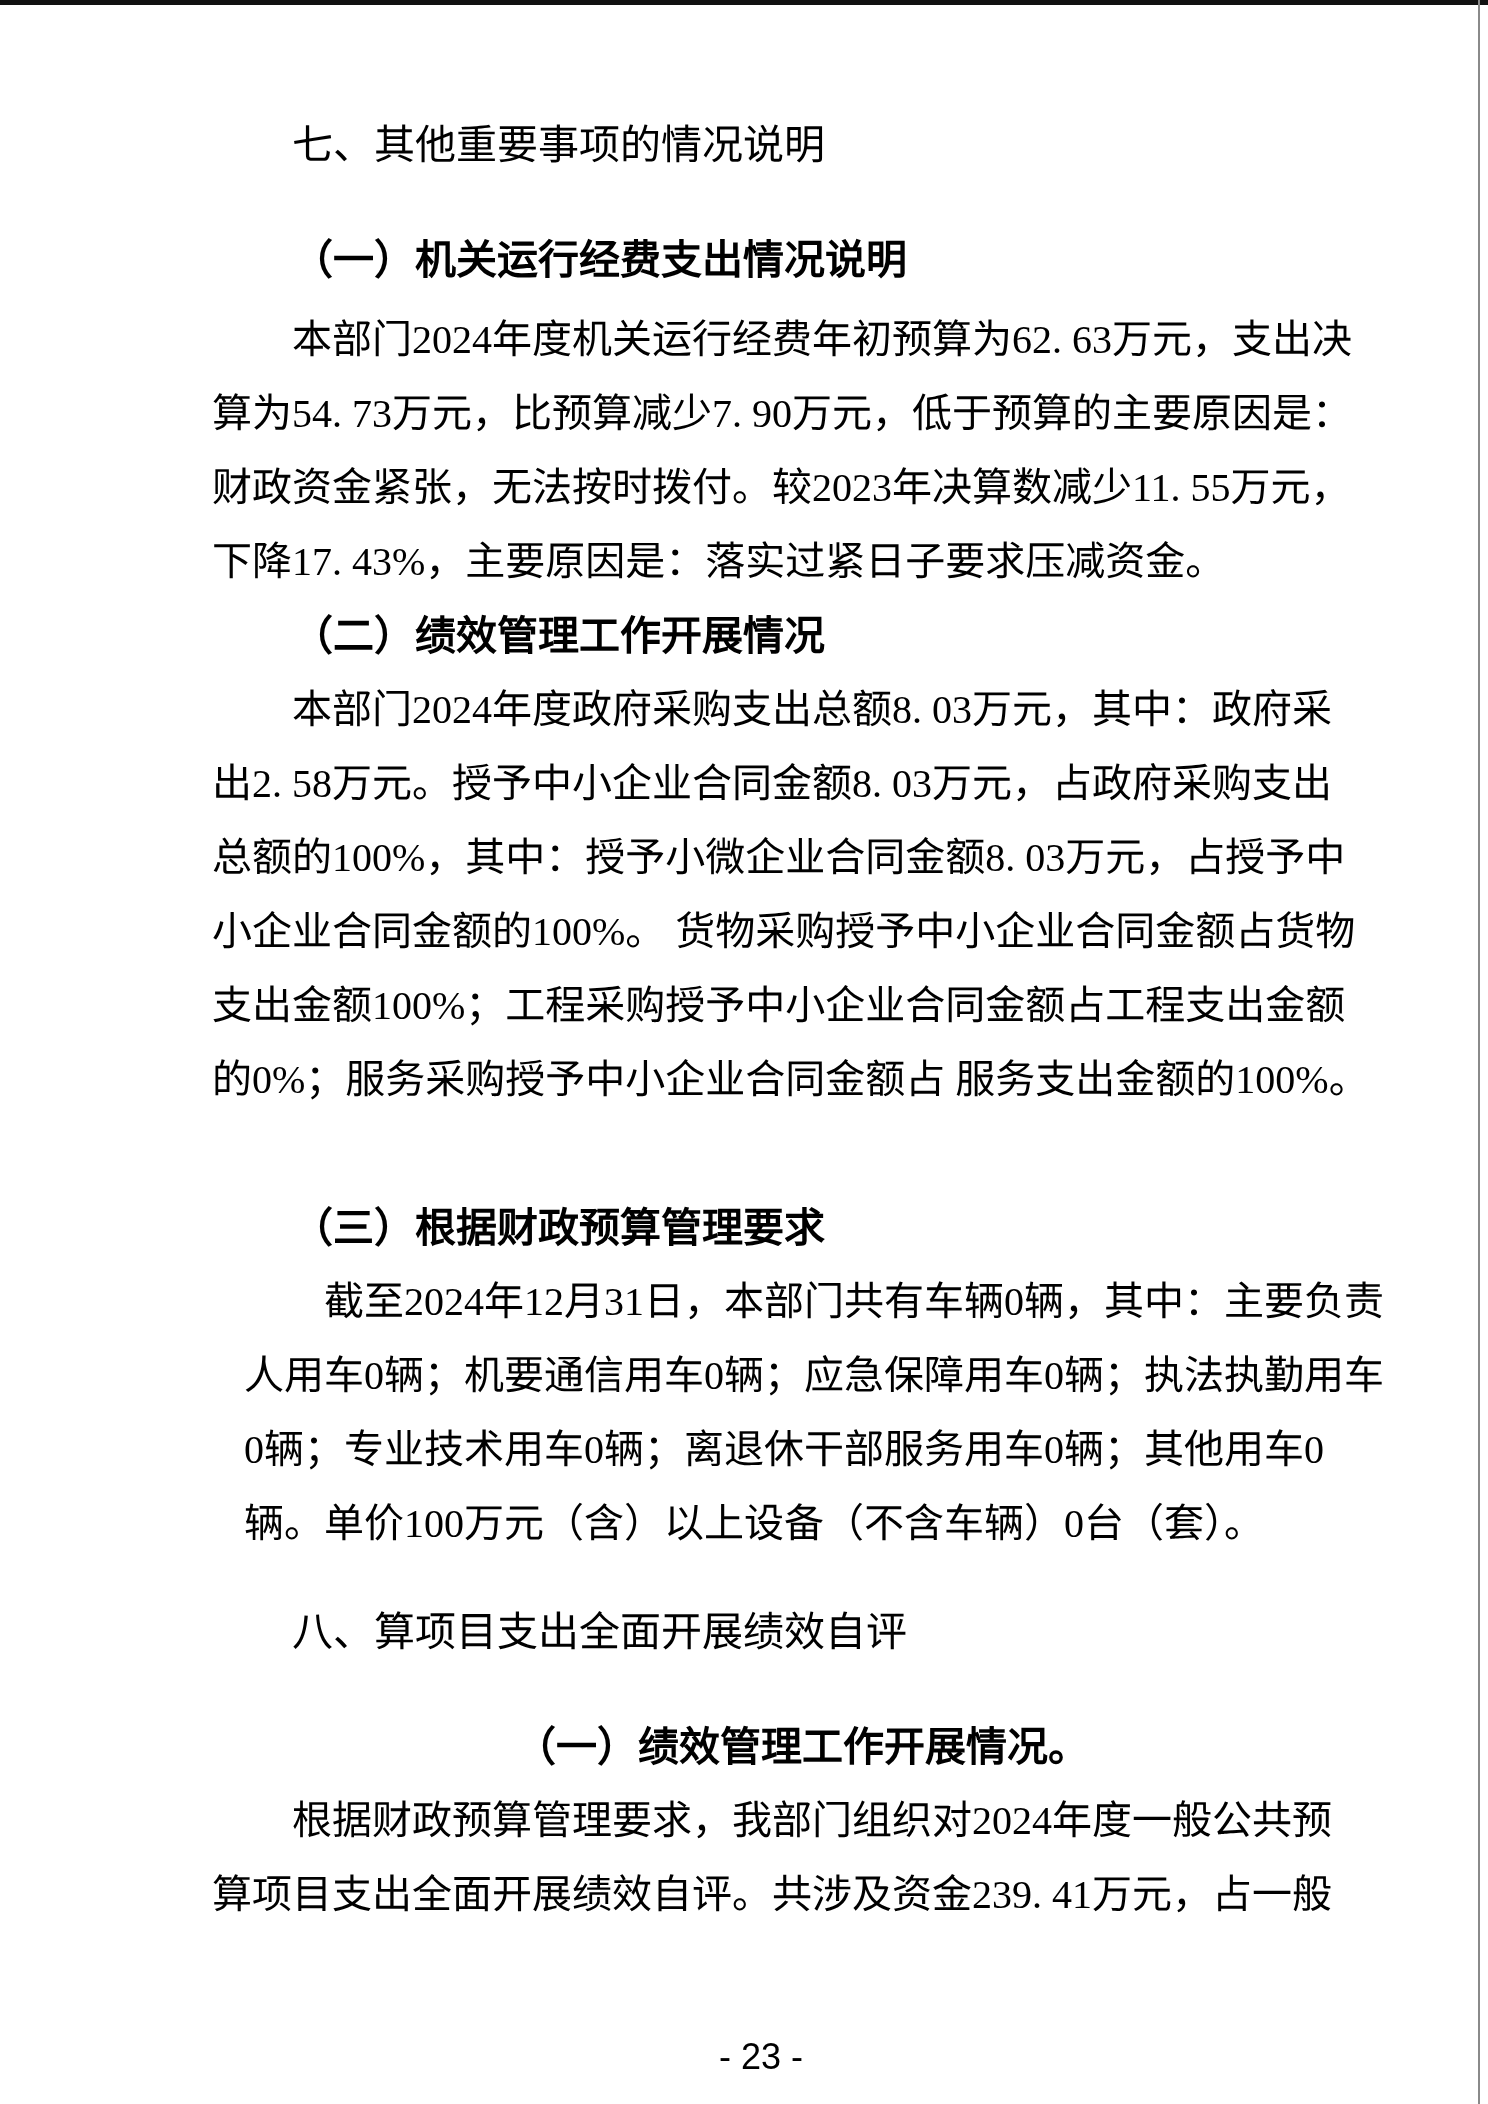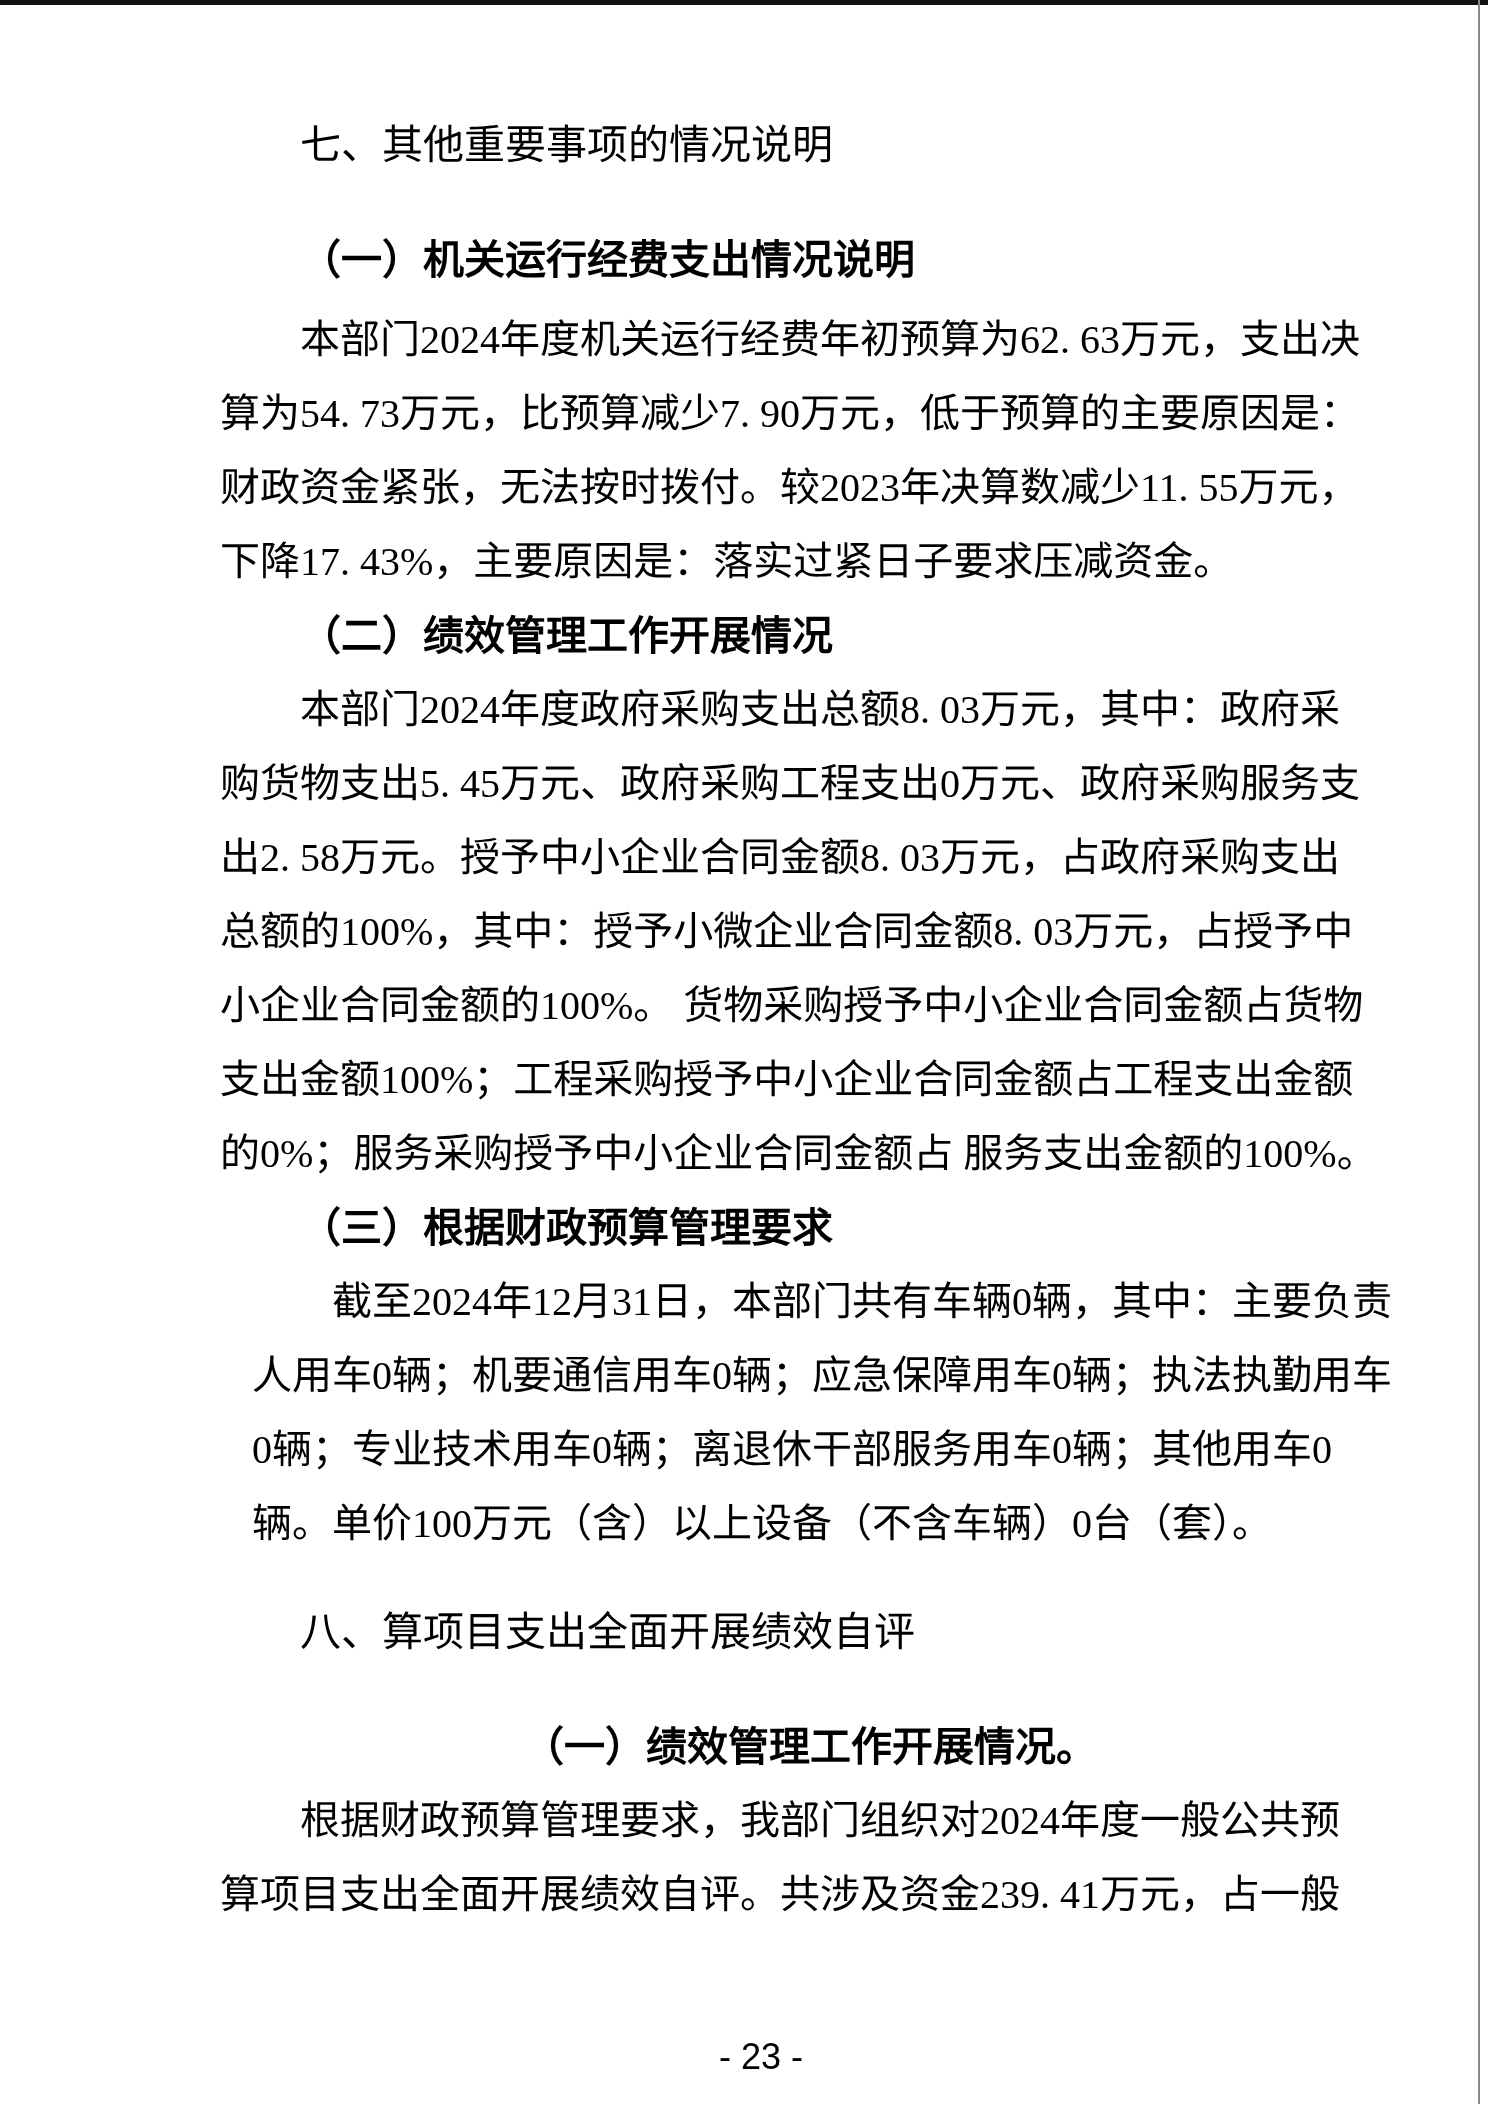--- a/index.html
+++ b/index.html
@@ -27,21 +27,21 @@
     .edge-line {
       position: absolute;
       top: 0;
       right: 8px;
       width: 2px;
       height: 2104px;
       background: #8a8a8a;
     }
     .content-block {
       position: absolute;
-      left: 220px;
+      left: 212px;
       width: 1100px;
       font-size: 40px;
       line-height: 74px;
       white-space: nowrap;
     }
     .h1 {
       font-family: "Liberation Serif", serif;
       font-weight: 400;
       font-size: 41px;
       text-indent: 80px;
@@ -97,21 +97,20 @@
     <div class="line indent">本部门2024年度机关运行经费年初预算为62. 63万元，支出决</div>
     <div class="line">算为54. 73万元，比预算减少7. 90万元，低于预算的主要原因是：</div>
     <div class="line">财政资金紧张，无法按时拨付。较2023年决算数减少11. 55万元，</div>
     <div class="line">下降17. 43%，主要原因是：落实过紧日子要求压减资金。</div>
   </div>
 
   <div class="content-block h2 pos-h2b">（二）绩效管理工作开展情况</div>
 
   <div class="content-block para pos-p2">
     <div class="line indent">本部门2024年度政府采购支出总额8. 03万元，其中：政府采</div>
-    <div class="line">购货物支出5. 45万元、政府采购工程支出0万元、政府采购服务支</div>
     <div class="line">出2. 58万元。授予中小企业合同金额8. 03万元，占政府采购支出</div>
     <div class="line">总额的100%，其中：授予小微企业合同金额8. 03万元，占授予中</div>
     <div class="line">小企业合同金额的100%。 货物采购授予中小企业合同金额占货物</div>
     <div class="line">支出金额100%；工程采购授予中小企业合同金额占工程支出金额</div>
     <div class="line">的0%；服务采购授予中小企业合同金额占 服务支出金额的100%。</div>
   </div>
 
   <div class="content-block h2 pos-h2c">（三）根据财政预算管理要求</div>
 
   <div class="content-block para pos-p3">

